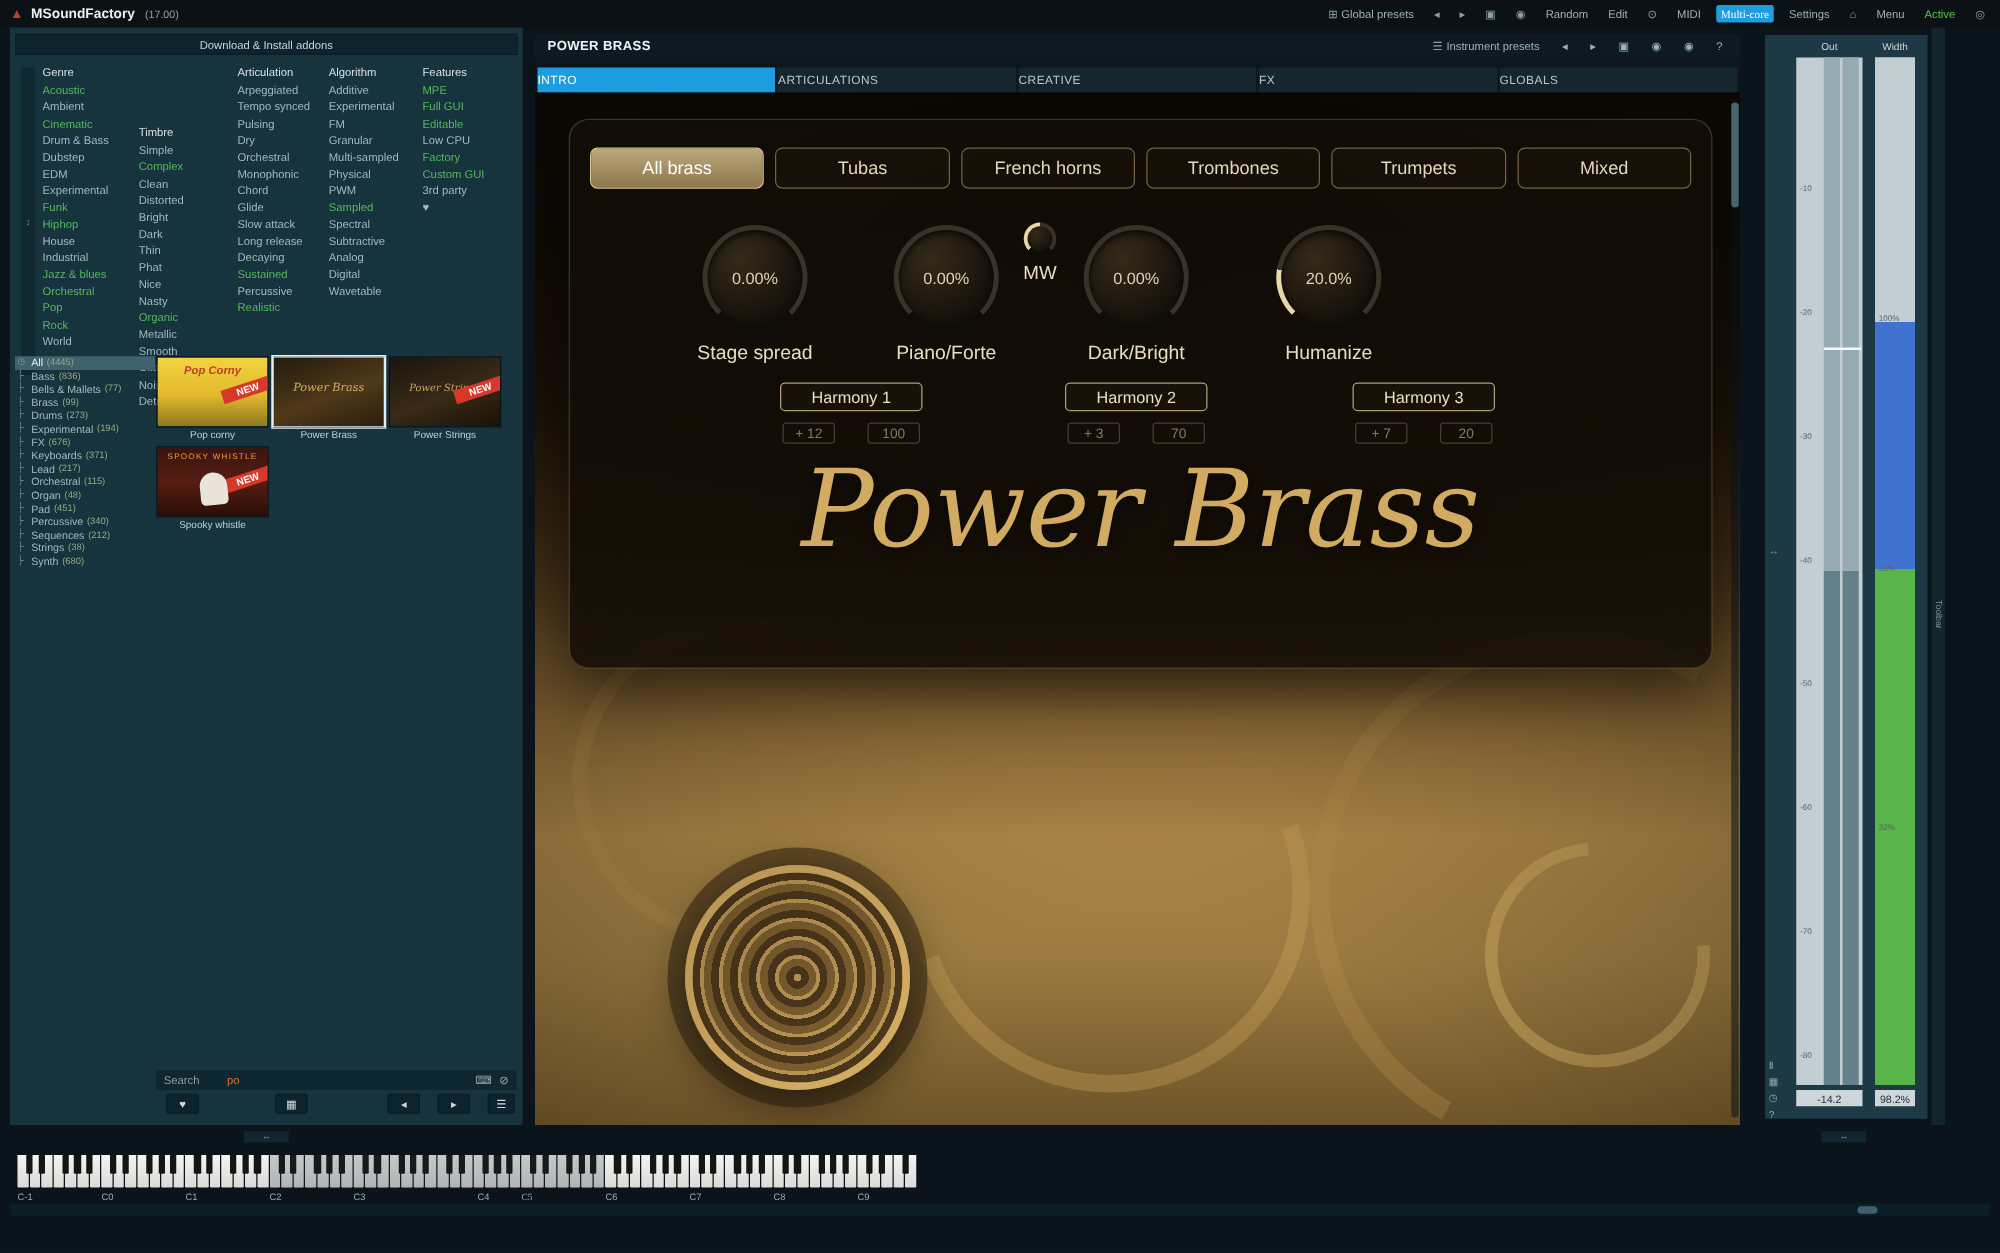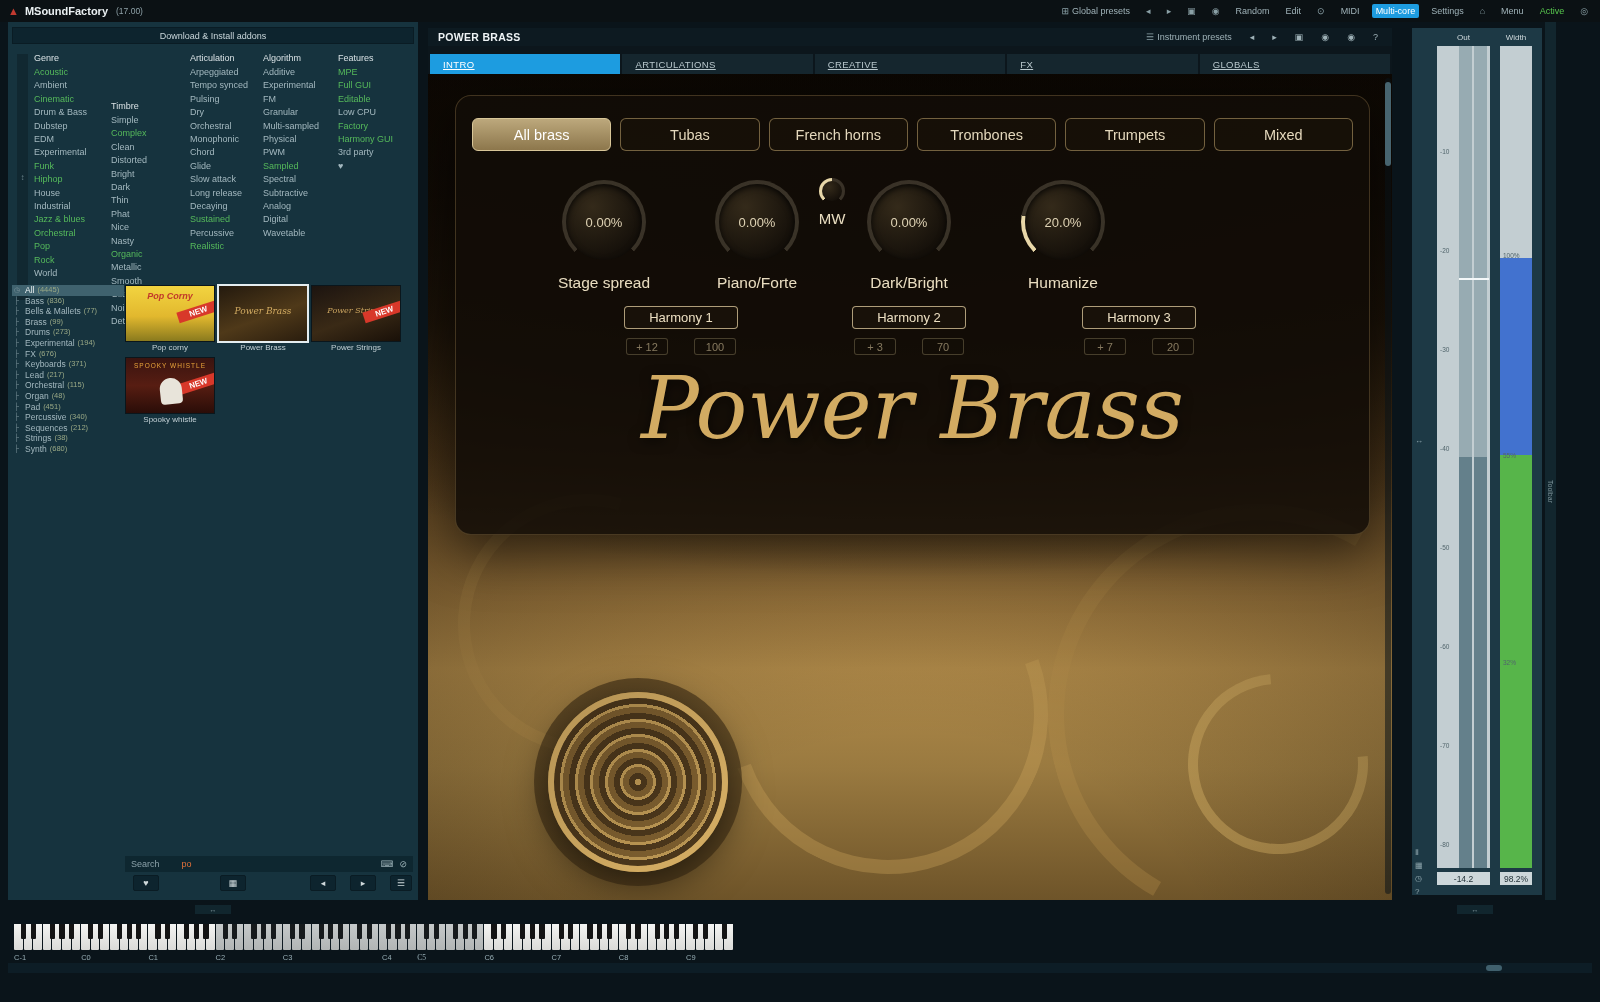--- a/index.html
+++ b/index.html
@@ -11,21 +11,21 @@
   
   .topbar{position:absolute;left:0;top:0;width:1600px;height:22px;background:#0b1114;
     display:flex;align-items:center;gap:6px;padding:0 8px;box-sizing:border-box;}
   .logo{color:#c03a30;font-size:11px;line-height:1;}
   .topbar-title{color:#eaf0f2;font-weight:bold;font-size:11px;}
   .topbar-version{color:#8fa2a8;font-size:8.5px;margin-left:2px;}
   .topbar-spacer{flex:1;}
   #topbar-right{display:flex;align-items:center;gap:8px;}
   .topbar-item{color:#9fb2b8;font-size:9px;display:flex;align-items:center;gap:3px;padding:2px 4px;white-space:nowrap;}
   .topbar-item .ticon{font-size:9px;color:#8aa0a6;}
-  .topbar-item.active-blue{background:#1d9ce0;color:#fff;border-radius:2px;}
+  .topbar-item.active-blue{background:#1d9ce0;color:#fff;border-radius:2px;font-family:Liberation Serif, serif;}
   .topbar-item.active-green{color:#57c64e;}
 
   
   .left-panel{position:absolute;left:8px;top:22px;width:410px;height:878px;background:#16333e;overflow:hidden;}
   .download-btn{position:absolute;left:4px;top:5px;width:402px;height:17px;background:#0d242e;border:1px solid #0a1c24;
     color:#c9d6da;font-size:9px;display:flex;align-items:center;justify-content:center;box-sizing:border-box;}
   .filter-scroll{position:absolute;left:9px;top:32px;width:11px;height:246px;background:#112831;color:#6e868e;
     font-size:8px;display:flex;align-items:center;justify-content:center;}
   #filter-columns{position:absolute;left:26px;top:30px;display:flex;}
   .filter-col{display:flex;flex-direction:column;}
@@ -70,21 +70,21 @@
     color:#cfd9dc;font-size:9px;display:flex;align-items:center;justify-content:center;box-sizing:border-box;}
 
   
   .main-panel{position:absolute;left:428px;top:28px;width:964px;height:872px;background:#0c161c;}
   .main-header{position:absolute;left:0;top:0;right:0;height:18px;background:#0d1a21;display:flex;align-items:center;
     gap:8px;padding:0 10px;box-sizing:border-box;}
   .main-title{font-size:10.5px;font-weight:bold;color:#eef3f5;letter-spacing:.3px;}
   .mh-spacer{flex:1;}
   #header-right{display:flex;align-items:center;gap:10px;color:#93a8af;font-size:9px;}
   #tabs{position:absolute;left:2px;top:26px;right:2px;height:20px;display:flex;gap:2px;}
-  .tab{flex:1;background:#15262e;color:#b9c8cd;font-size:9.5px;letter-spacing:.4px;display:flex;align-items:center;padding-left:13px;text-decoration:underline;}
+  .tab{flex:1;background:#15262e;color:#b9c8cd;font-size:9.5px;letter-spacing:.4px;display:flex;align-items:center;}
   .tab.active{background:#1d9ce0;color:#fff;}
   .content{position:absolute;left:0;top:46px;width:964px;height:826px;overflow:hidden;}
   .art-base{position:absolute;inset:0;background:linear-gradient(180deg,#140d06 0%,#1f1409 14%,#3a2812 30%,#6b4c24 46%,
     #96713a 60%,#b08a49 72%,#9a7a40 84%,#6e5429 100%);}
   .ring{position:absolute;border-radius:50%;box-sizing:border-box;}
   #speaker{left:120px;top:618px;width:180px;height:180px;border:6px solid #d2ab62;
     background:repeating-radial-gradient(circle at 50% 50%, #b89452 0 3px, #4a361b 3px 9px, #7a5c2e 9px 15px);
     box-shadow:0 10px 40px rgba(0,0,0,.6),0 0 0 14px rgba(60,44,20,.6);}
   #swirl1{left:300px;top:480px;width:320px;height:320px;border:14px solid rgba(205,166,92,.35);
     border-left-color:transparent;border-top-color:transparent;transform:rotate(25deg);}
@@ -299,21 +299,21 @@
         <div class="filter-item">Digital</div>
         <div class="filter-item">Wavetable</div>
       </div>
       <div class="filter-col">
         <div class="filter-header">Features</div>
         <div class="filter-item on">MPE</div>
         <div class="filter-item on">Full GUI</div>
         <div class="filter-item on">Editable</div>
         <div class="filter-item">Low CPU</div>
         <div class="filter-item on">Factory</div>
-        <div class="filter-item on">Harmony GUI</div>
+        <div class="filter-item on">Custom GUI</div>
         <div class="filter-item">3rd party</div>
         <div class="filter-item">♥</div>
       </div>
     </div>
   <div id="category-tree">
       <div class="tree-row selected">
         <span class="tree-glyph">◷</span>
         <span>All</span>
         <span class="tree-count">(4445)</span>
       </div>

